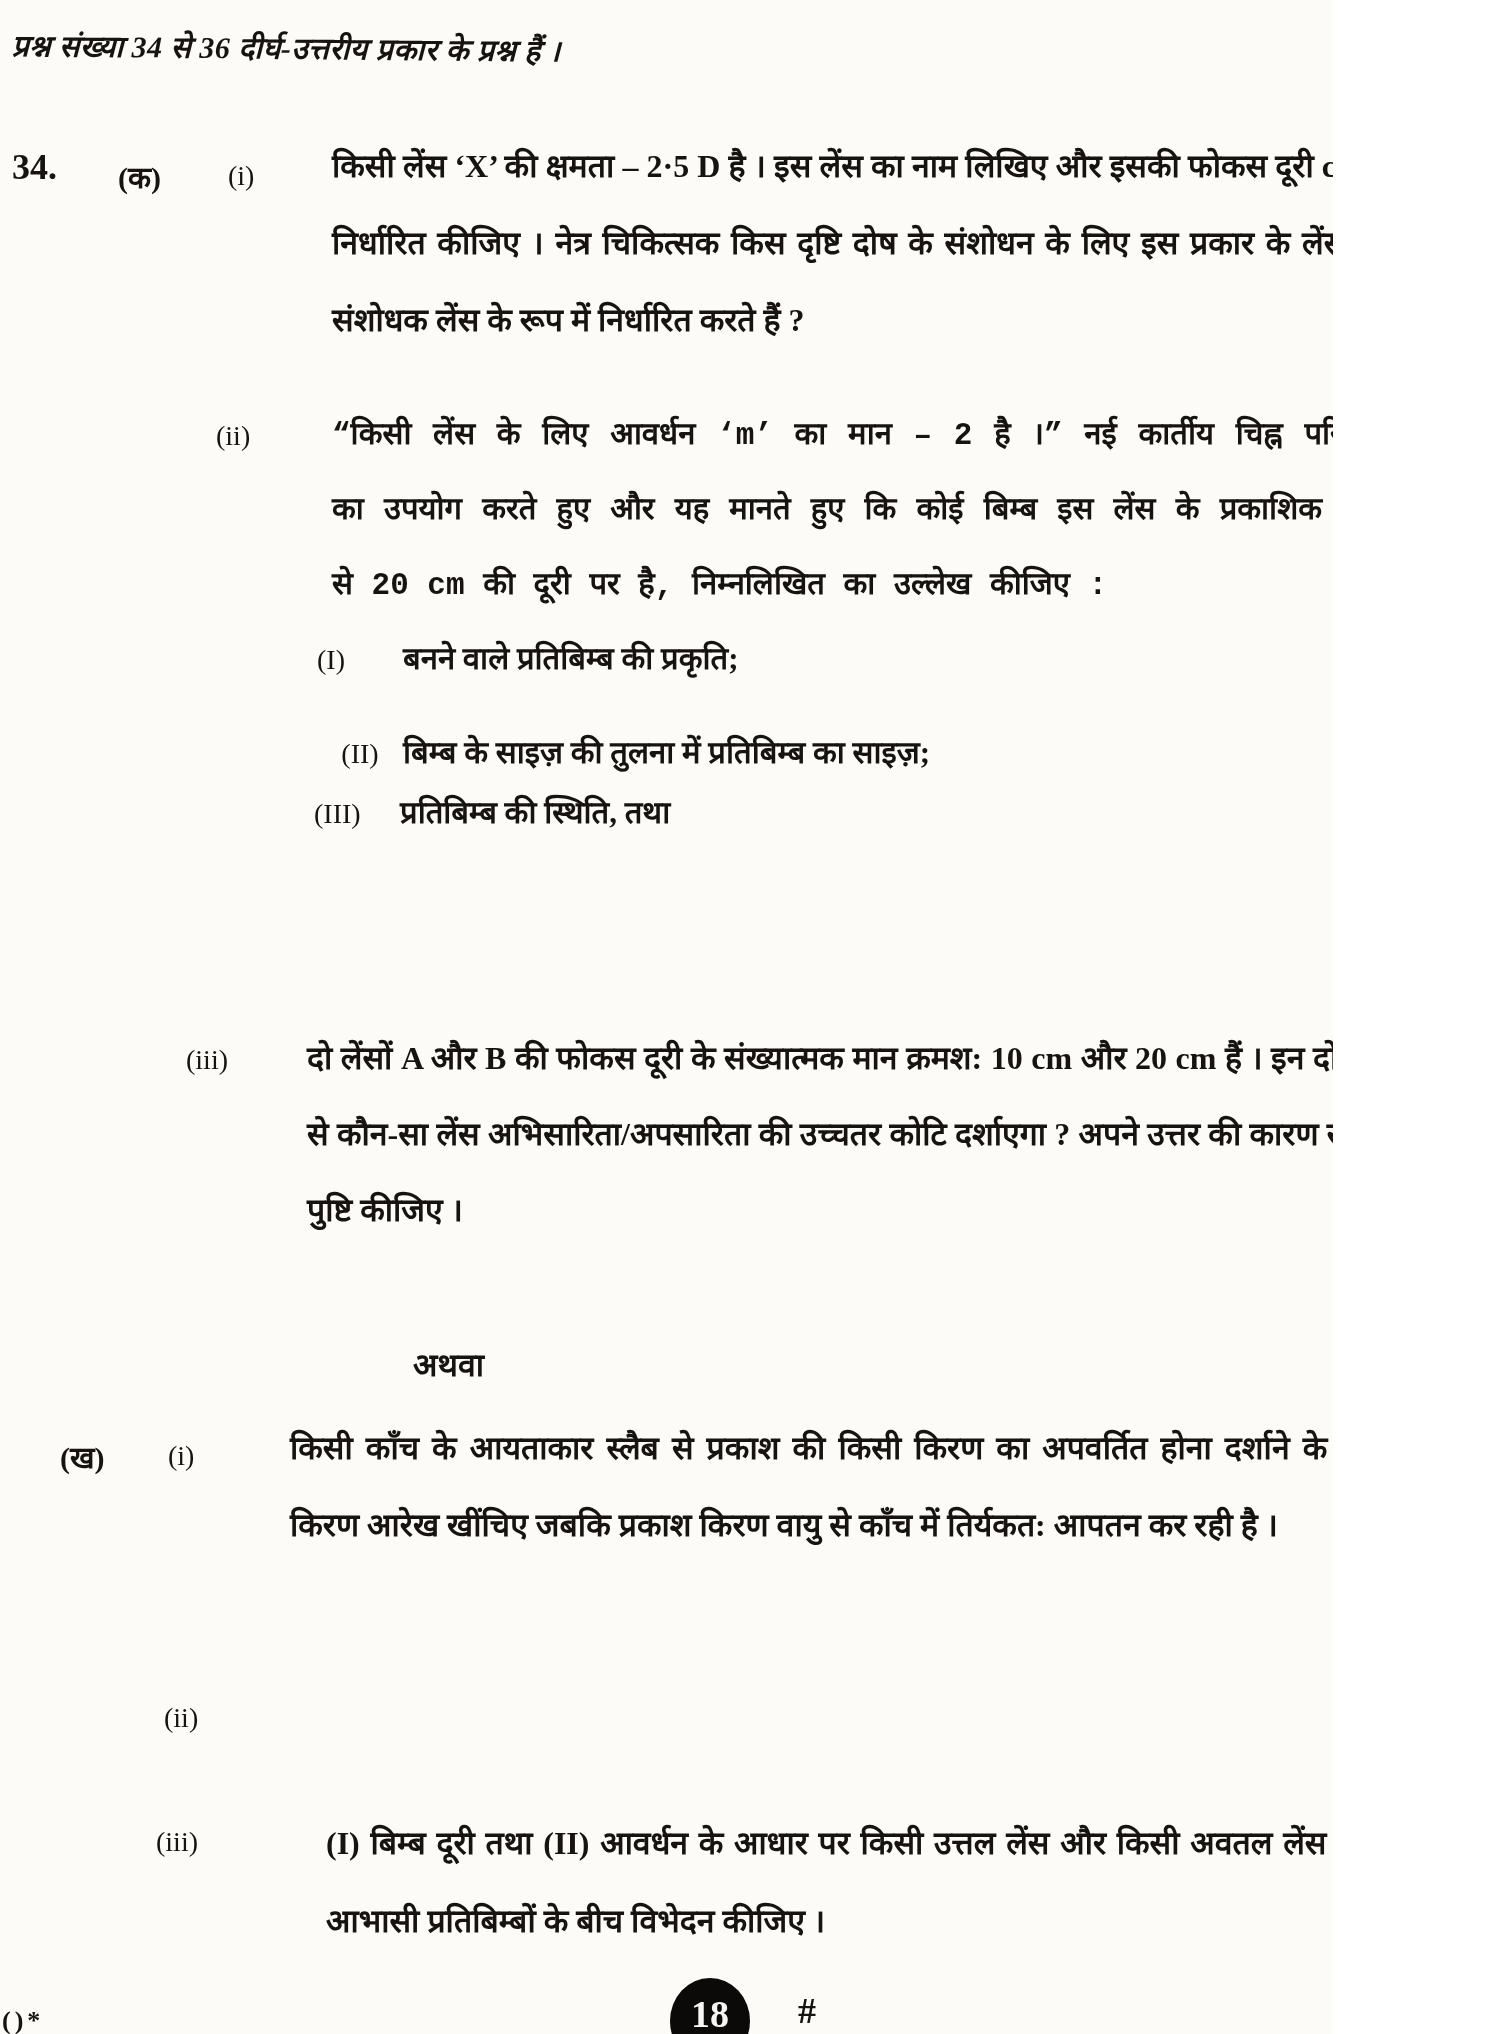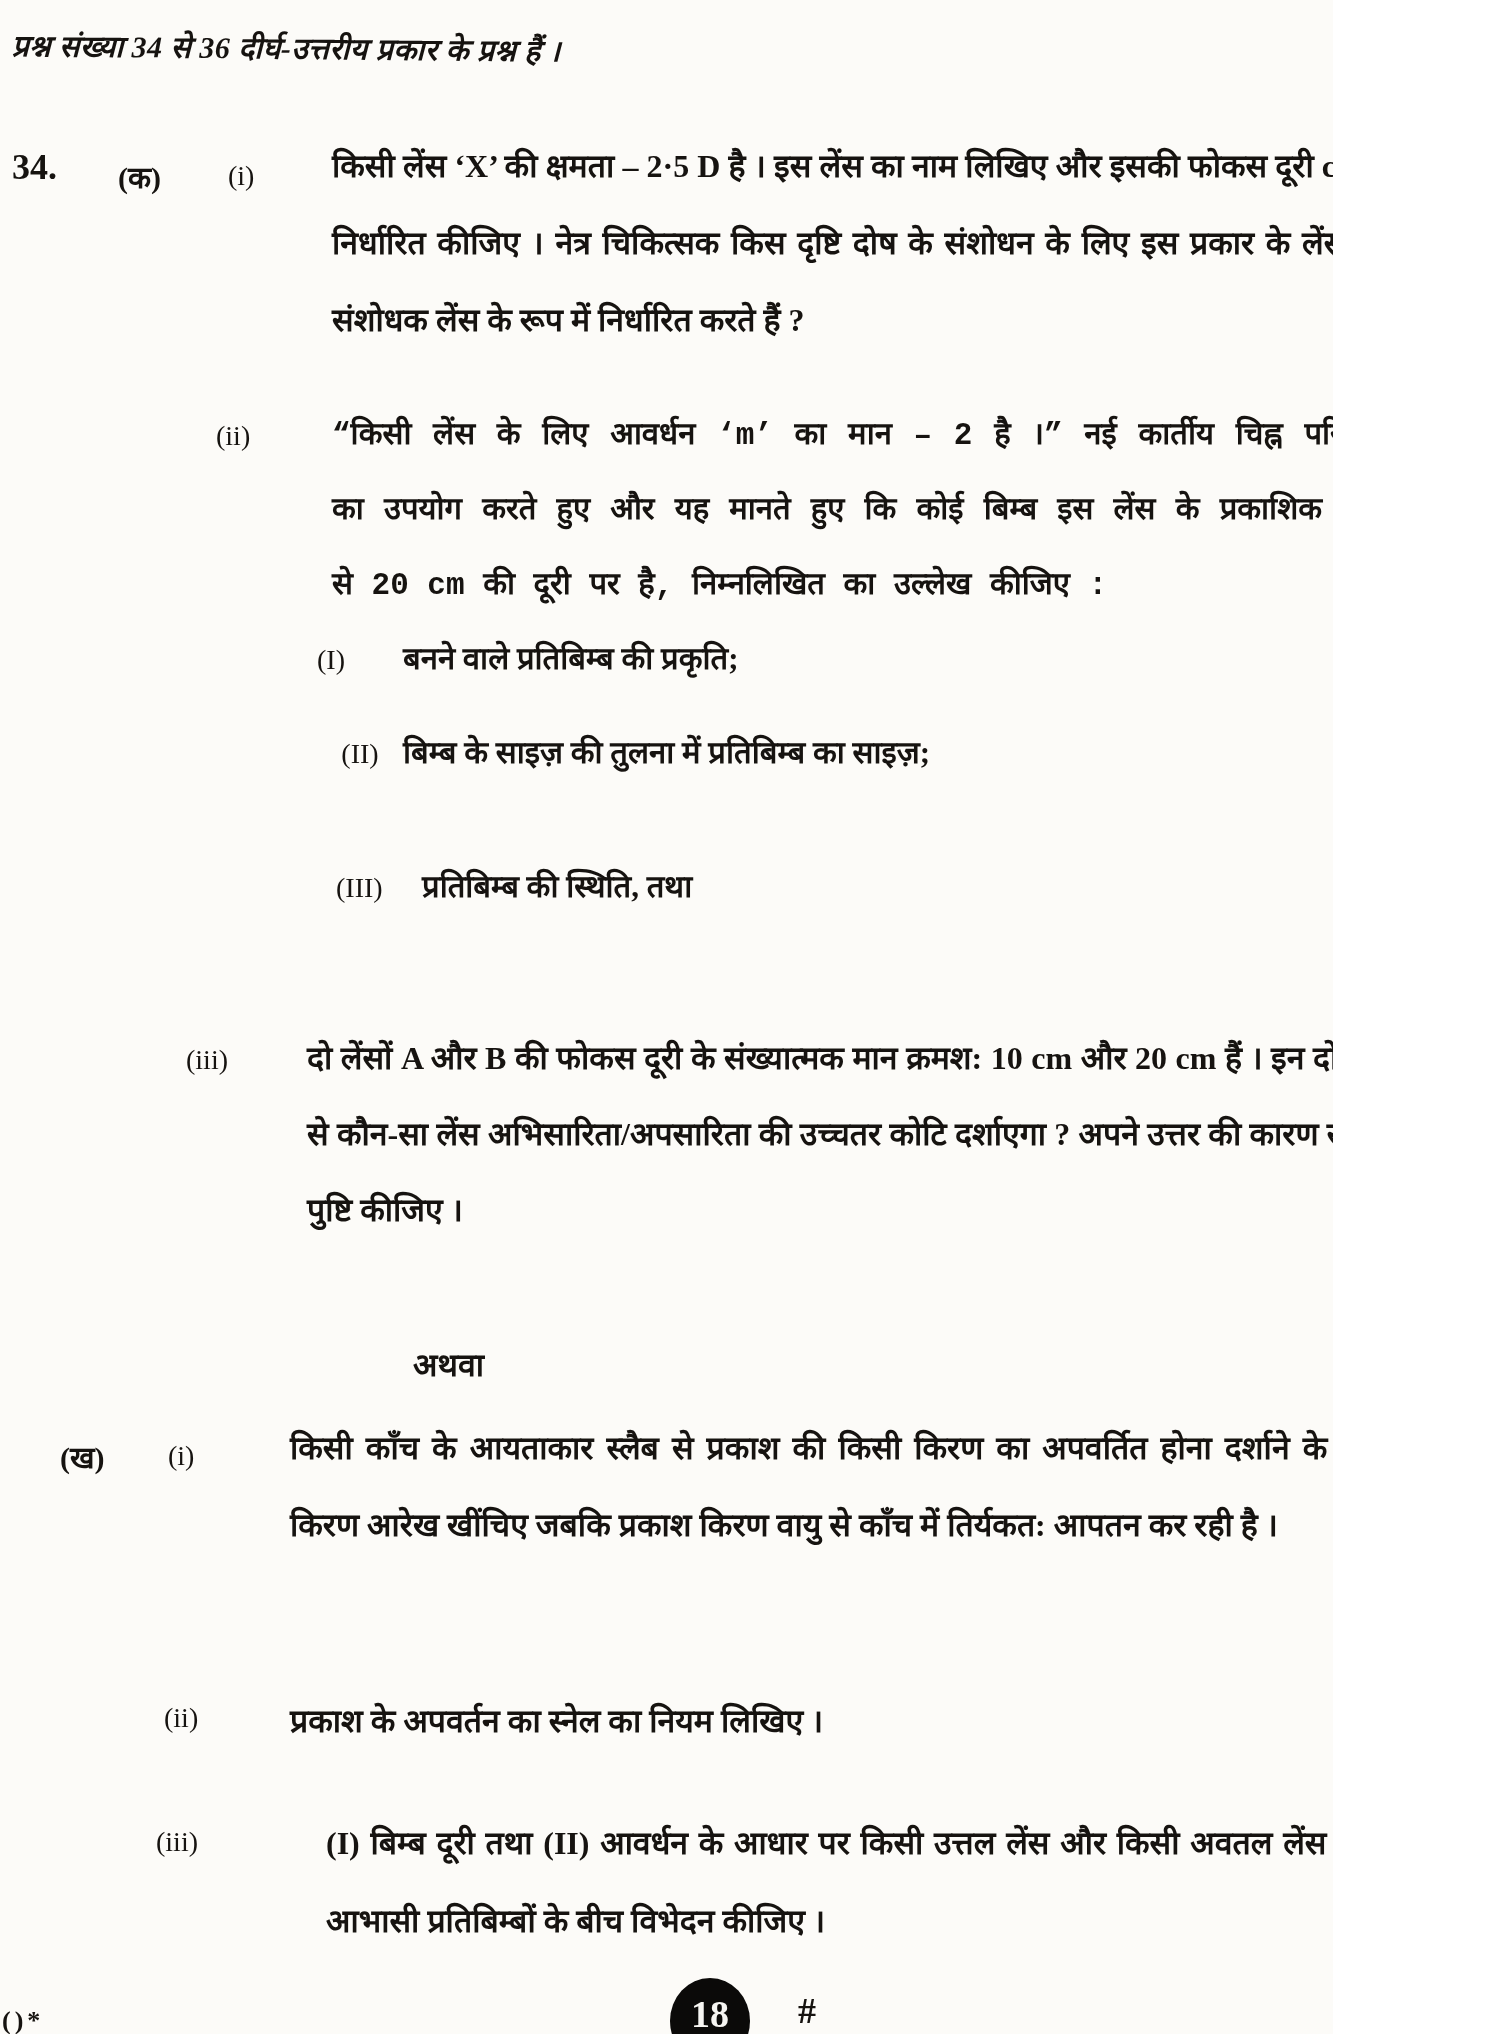--- a/index.html
+++ b/index.html
@@ -55,37 +55,36 @@
 
   <div class="abs slabel rn" style="left:216px;top:420px;">(ii)</div>
   <div class="abs body-text-sm hn just" style="left:332px;top:398px;width:1060px;">“किसी लेंस के लिए आवर्धन ‘m’ का मान – 2 है ।” नई कार्तीय चिह्न परिपाटी का उपयोग करते हुए और यह मानते हुए कि कोई बिम्ब इस लेंस के प्रकाशिक केन्द्र से 20 cm की दूरी पर है, निम्नलिखित का उल्लेख कीजिए :</div>
 
   <div class="abs" style="left:317px;top:636px;">
     <span class="list-label rn">(I)</span><span class="list-text hn">बनने वाले प्रतिबिम्ब की प्रकृति;</span>
   </div>
   <div class="abs" style="left:317px;top:730px;text-align:center;">
     <span class="list-label rn">(II)</span><span class="list-text hn">बिम्ब के साइज़ की तुलना में प्रतिबिम्ब का साइज़;</span>
   </div>
-  <div class="abs" style="left:314px;top:864px;margin-left:22px;">
+  <div class="abs" style="left:314px;top:790px;">
     <span class="list-label rn">(III)</span><span class="list-text hn">प्रतिबिम्ब की स्थिति, तथा</span>
   </div>
 
   <div class="abs slabel rn" style="left:186px;top:1044px;">(iii)</div>
   <div class="abs body-text hn just" style="left:307px;top:1020px;width:1085px;line-height:76px;">दो लेंसों A और B की फोकस दूरी के संख्यात्मक मान क्रमश: 10 cm और 20 cm हैं । इन दोनों में से कौन-सा लेंस अभिसारिता/अपसारिता की उच्चतर कोटि दर्शाएगा ? अपने उत्तर की कारण सहित पुष्टि कीजिए ।</div>
 
   <div class="abs marks rn" style="left:1430px;top:1202px;">5</div>
 
   <div class="abs or-sep hn" style="left:413px;top:1302px;">अथवा</div>
 
   <div class="abs plabel hn" style="left:60px;top:1436px;">(ख)</div>
   <div class="abs slabel rn" style="left:168px;top:1440px;">(i)</div>
   <div class="abs body-text hn just" style="left:290px;top:1410px;width:1098px;">किसी काँच के आयताकार स्लैब से प्रकाश की किसी किरण का अपवर्तित होना दर्शाने के लिए किरण आरेख खींचिए जबकि प्रकाश किरण वायु से काँच में तिर्यकत: आपतन कर रही है ।</div>
 
   <div class="abs slabel rn" style="left:164px;top:1702px;">(ii)</div>
-  <div class="abs list-text hn" style="left:290px;top:1698px;font-size:32px;">प्रकाश के अपवर्तन का स्नेल का नियम लिखिए ।</div>
 
   <div class="abs slabel rn" style="left:156px;top:1826px;">(iii)</div>
   <div class="abs body-text hn just" style="left:284px;top:1804px;width:1106px;line-height:78px;margin-left:42px;">(I) बिम्ब दूरी तथा (II) आवर्धन के आधार पर किसी उत्तल लेंस और किसी अवतल लेंस द्वारा बने आभासी प्रतिबिम्बों के बीच विभेदन कीजिए ।</div>
 
   <div class="abs marks rn" style="left:1430px;top:1872px;">5</div>
 
   <div class="abs badge" style="left:670px;top:1978px;">
     <span>18</span>
   </div>
   <div class="abs hash rn" style="left:798px;top:1990px;">#</div>

